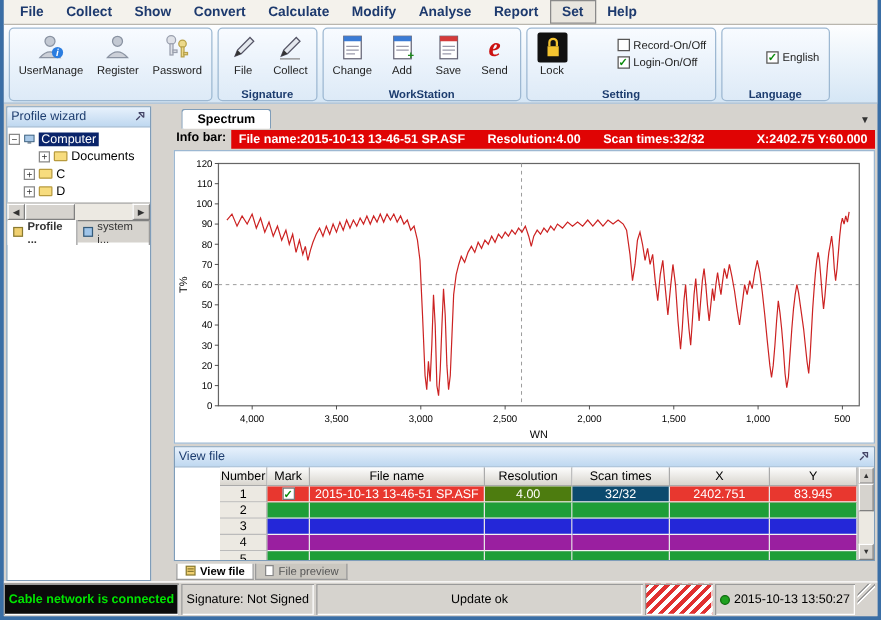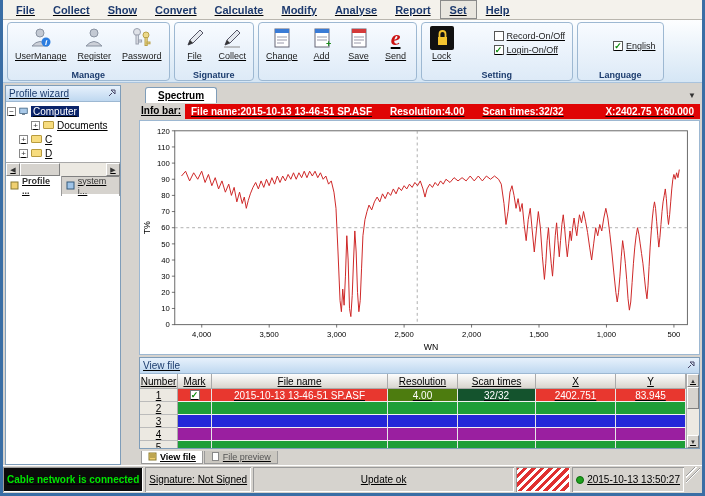--- a/index.html
+++ b/index.html
@@ -1,21 +1,21 @@
 <!DOCTYPE html>
 <html><head>
 <meta charset="utf-8">
 <style>
   * { margin:0; padding:0; box-sizing:border-box; }
   html,body { background:#9db6d8; }
   body { font-family:"Liberation Sans", sans-serif; }
   .window {
     width:705px; height:496px; display:flex; flex-direction:column;
     border-left:3px solid #3a6ea5; border-right:3px solid #3a6ea5; border-bottom:3px solid #3a6ea5;
-    background:#d6d3ce; overflow:hidden;text-decoration:underline;
+    background:#d6d3ce; overflow:hidden;
   }
   
   .menubar { height:20px; background:#f4f2ec; border-bottom:1px solid #b9b6ae; display:flex; align-items:stretch; padding-left:4px; }
   .menu-item { padding:2px 9px; font-size:11px; font-weight:bold; color:#1d3a6e; display:flex; align-items:center; cursor:default; }
   .menu-item.active { border:1px solid #8a8a8a; background:#e9e6df; }
   
   .toolbar { height:63px; background:linear-gradient(#fdfeff,#d5e6f5); border-bottom:1px solid #a9c3dd; display:flex; gap:4px; padding:2px 4px 1px 4px; }
   .tgroup { position:relative; border:1px solid #9db8d2; border-radius:4px; background:linear-gradient(#f8fbff,#ddeaf7); padding:1px 5px 12px 5px; display:flex; align-items:flex-start; }
   .tgroup-label { position:absolute; left:0; right:0; bottom:0; text-align:center; font-size:9px; font-weight:bold; color:#1c3c6e; }
   .tbtns { display:flex; gap:7px; }
@@ -60,21 +60,21 @@
   
   .vf-panel { margin-top:2px; border:1px solid #7f9db9; background:#fff; }
   .vf-table { display:flex; }
   .vf-grid { flex:1; min-width:0; }
   .vf-hrow { display:flex; height:15px; }
   .vf-hcell { background:linear-gradient(#fdfdfd,#d8d5ce); border-right:1px solid #aaa; border-bottom:1px solid #aaa; font-size:10px; display:flex; align-items:center; justify-content:center; color:#000; overflow:hidden; }
   .vf-body { height:59px; overflow:hidden; }
   .vf-row { display:flex; height:13px; }
   .vf-cell { border-right:1px solid #e6e6e6; border-bottom:1px solid #f2f2f2; font-size:10px; display:flex; align-items:center; justify-content:center; overflow:hidden; white-space:nowrap; }
   .vf-cell.num { background:#ece9e2; color:#000; border-right:1px solid #aaa; border-bottom:1px solid #bbb; }
-  .c0{width:38px;flex:none;} .c1{width:34px;flex:none;} .c2{flex:1;min-width:0;} .c3{width:70px;flex:none;} .c4{width:78px;flex:none;} .c5{width:80px;flex:none;} .c6{width:70px;flex:none;}
+  .c0{width:38px;flex:none;margin-left:36px;} .c1{width:34px;flex:none;} .c2{flex:1;min-width:0;} .c3{width:70px;flex:none;} .c4{width:78px;flex:none;} .c5{width:80px;flex:none;} .c6{width:70px;flex:none;}
   .mark-check { width:10px; height:10px; background:#fff; border:1px solid #777; color:#0a8a0a; font-size:9px; line-height:9px; text-align:center; font-weight:bold; }
   .vscroll { width:13px; background:#ece9e2; display:flex; flex-direction:column; border-left:1px solid #aaa; }
   .vs-btn { height:13px; background:#d6d3ce; border:1px solid #fff; border-right-color:#808080; border-bottom-color:#808080; font-size:6px; display:flex; align-items:center; justify-content:center; color:#333; }
   .vs-thumb { height:22px; background:#d6d3ce; border:1px solid #fff; border-right-color:#808080; border-bottom-color:#808080; }
   .vs-track { flex:1; }
   
   .bottom-tabs { height:16px; background:#d6d3ce; display:flex; align-items:center; padding-left:2px; gap:1px; }
   .btab { display:flex; align-items:center; gap:3px; font-size:9px; padding:1px 6px; border:1px solid #9a9a9a; border-top:none; color:#555; background:#cac7c0; }
   .btab.active { background:#fff; color:#000; font-weight:bold; }
   
@@ -141,21 +141,20 @@
                 <g stroke="#b9a24a" fill="#ecd98a">
                   <circle cx="16" cy="9" r="3"></circle>
                   <rect x="15" y="11.5" width="2.2" height="8"></rect>
                   <rect x="17" y="16" width="3" height="1.8"></rect>
                 </g>
               </svg>
           </span>
           <span>Password</span>
         </div>
       </div>
-      <div class="tgroup-label">Manage</div>
     </div>
 
     <div class="tgroup">
       <div class="tbtns">
         <div class="tbtn">
           <span class="ticon">
             <svg width="24" height="24" viewBox="0 0 24 24">
                 <path d="M5 19 L7 14 L17 4 L20 7 L10 17 Z" fill="#e4e8ee" stroke="#556"></path>
                 <path d="M5 19 L7 14 L10 17 Z" fill="#333"></path>
               </svg>
@@ -214,20 +213,21 @@
           </span>
           <span>Save</span>
         </div>
         <div class="tbtn">
           <span class="ticon">
               <span class="e-glyph">e</span>
             </span>
           <span>Send</span>
         </div>
       </div>
+      <div class="tgroup-label">WorkStation</div>
     </div>
 
     <div class="tgroup">
       <div class="tbtns">
         <div class="tbtn">
           <span class="ticon">
             <svg width="26" height="26" viewBox="0 0 26 26">
                 <rect x="1" y="1" width="24" height="24" rx="2" fill="#111"></rect>
                 <rect x="9" y="12" width="9" height="8" fill="#f4c430"></rect>
                 <path d="M10.5 12 v-3 a3 3 0 0 1 6 0 V12" fill="none" stroke="#f4c430" stroke-width="1.8"></path>
@@ -406,21 +406,21 @@
               <div class="vf-hcell c6">Y</div>
             </div>
             <div class="vf-body" id="vf-body">
                 <div class="vf-row">
                   <div class="vf-cell c0 num">1</div>
                   <div class="vf-cell c1" style="background: rgb(232, 55, 47);">
                     <span class="mark-check">✓</span>
                   </div>
                   <div class="vf-cell c2" style="background: rgb(232, 55, 47); color: rgb(255, 255, 255);">2015-10-13 13-46-51 SP.ASF</div>
                   <div class="vf-cell c3" style="background: #4d7c0f; color: rgb(255, 255, 255);">4.00</div>
-                  <div class="vf-cell c4" style="background: #14532d; color: rgb(255, 255, 255); text-align: right;">32/32</div>
+                  <div class="vf-cell c4" style="background: #0c4a6e; color: rgb(255, 255, 255); text-align: right;">32/32</div>
                   <div class="vf-cell c5" style="background: rgb(232, 55, 47); color: rgb(255, 255, 255);">2402.751</div>
                   <div class="vf-cell c6" style="background: rgb(232, 55, 47); color: rgb(255, 255, 255);">83.945</div>
                 </div>
                 <div class="vf-row">
                   <div class="vf-cell c0 num">2</div>
                   <div class="vf-cell c1" style="background: rgb(30, 158, 56);"></div>
                   <div class="vf-cell c2" style="background: rgb(30, 158, 56);"></div>
                   <div class="vf-cell c3" style="background: rgb(30, 158, 56);"></div>
                   <div class="vf-cell c4" style="background: rgb(30, 158, 56);"></div>
                   <div class="vf-cell c5" style="background: rgb(30, 158, 56);"></div>

